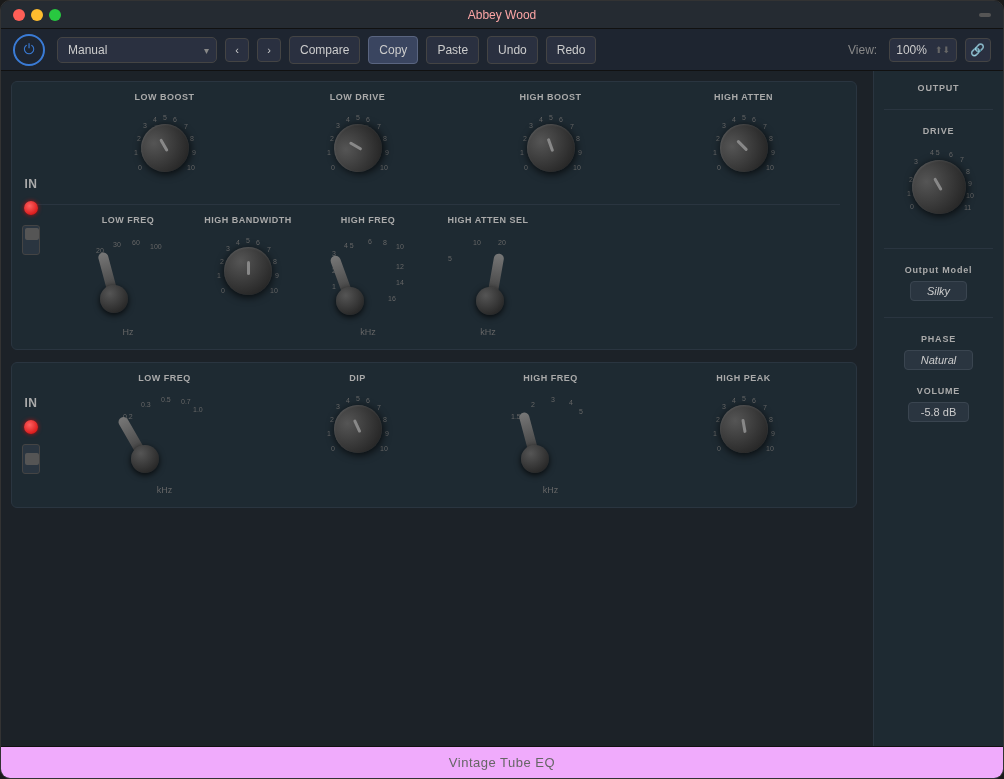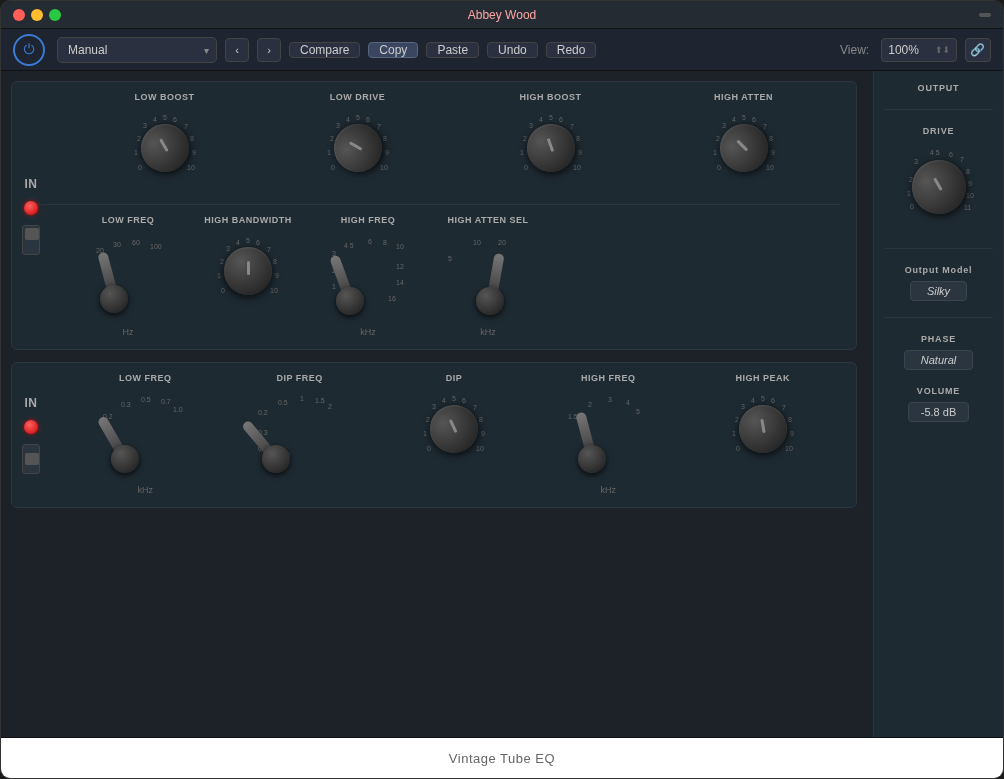--- a/index.html
+++ b/index.html
@@ -127,41 +127,41 @@
       font-size: 11px;
     }
     .toolbar-btn {
       background: #2a3040;
       border: 1px solid #444;
       border-radius: 4px;
       color: #ccc;
       padding: 3px 10px;
       font-size: 12px;
       cursor: pointer;
-      height: 16px;
+      height: 28px;
       display: flex;
       align-items: center;
     }
     .toolbar-btn.active {
       background: #3a4560;
       border-color: #5a6580;
     }
     .toolbar-spacer { flex: 1; }
     .view-label { font-size: 12px; color: #888; margin-right: 4px; }
     .view-value {
       background: #2a3040;
       border: 1px solid #444;
       border-radius: 4px;
       color: #ccc;
       padding: 2px 6px;
       font-size: 12px;
       height: 24px;
       display: flex;
       align-items: center;
-      gap: 16px;
+      gap: 8px;
     }
     .link-btn {
       background: #2a3040;
       border: 1px solid #444;
       border-radius: 4px;
       width: 26px;
       height: 24px;
       display: flex;
       align-items: center;
       justify-content: center;
@@ -382,22 +382,22 @@
     }
 
     .sidebar-divider {
       width: 100%;
       height: 1px;
       background: #2a3540;
     }
 
     
     .bottom-bar {
-      height: 41px;
-      background: #ffffff;
+      height: 32px;
+      background: #f0abfc;
       display: flex;
       align-items: center;
       justify-content: center;
       border-top: 1px solid #111;
       flex-shrink: 0;
       text-align: center;
     }
     .bottom-bar-text {
       font-size: 13px;
       color: #666;
@@ -659,37 +659,20 @@
                 <text x="66" y="15" fill="#666" font-size="7">0.7</text>
                 <text x="78" y="23" fill="#666" font-size="7">1.0</text>
               </svg>
               <div style="position:absolute; bottom:18px; left:26px; width:10px; height:50px; background:linear-gradient(to bottom, #777,#333); border-radius:5px; transform:rotate(-30deg); transform-origin: bottom center; cursor:pointer;"></div>
               <div style="position:absolute; bottom:6px; left:16px; width:28px; height:28px; border-radius:50%; background:radial-gradient(circle at 35% 30%,#555,#1a1a1a); box-shadow:0 2px 6px rgba(0,0,0,0.8);"></div>
             </div>
             <span class="knob-unit">kHz</span>
           </div>
 
 
-          <div class="knob-group" style="min-width: 90px;">
-            <span class="knob-label">DIP FREQ</span>
-            <div style="position:relative; width:100px; height:90px;">
-              <svg width="100" height="90" viewBox="0 0 100 90">
-                <text x="8" y="26" fill="#666" font-size="7">0.2</text>
-                <text x="28" y="16" fill="#666" font-size="7">0.5</text>
-                <text x="50" y="12" fill="#666" font-size="7">1</text>
-                <text x="65" y="14" fill="#666" font-size="7">1.5</text>
-                <text x="78" y="20" fill="#666" font-size="7">2</text>
-                <text x="8" y="46" fill="#666" font-size="7">0.3</text>
-                <text x="8" y="62" fill="#666" font-size="7">0.7</text>
-                <text x="28" y="68" fill="#666" font-size="7">kHz</text>
-              </svg>
-              <div style="position:absolute; bottom:18px; left:22px; width:10px; height:50px; background:linear-gradient(to bottom, #777,#333); border-radius:5px; transform:rotate(-40deg); transform-origin: bottom center; cursor:pointer;"></div>
-              <div style="position:absolute; bottom:6px; left:12px; width:28px; height:28px; border-radius:50%; background:radial-gradient(circle at 35% 30%,#555,#1a1a1a); box-shadow:0 2px 6px rgba(0,0,0,0.8);"></div>
-            </div>
-          </div>
 
           <div class="knob-group">
             <span class="knob-label">DIP</span>
             <div class="knob-container">
               <svg class="knob-svg" viewBox="0 0 80 80">
                 <text x="30" y="14" fill="#666" font-size="7" text-anchor="middle">4</text>
                 <text x="40" y="12" fill="#666" font-size="7" text-anchor="middle">5</text>
                 <text x="50" y="14" fill="#666" font-size="7" text-anchor="middle">6</text>
                 <text x="20" y="20" fill="#666" font-size="7" text-anchor="middle">3</text>
                 <text x="61" y="21" fill="#666" font-size="7" text-anchor="middle">7</text>

